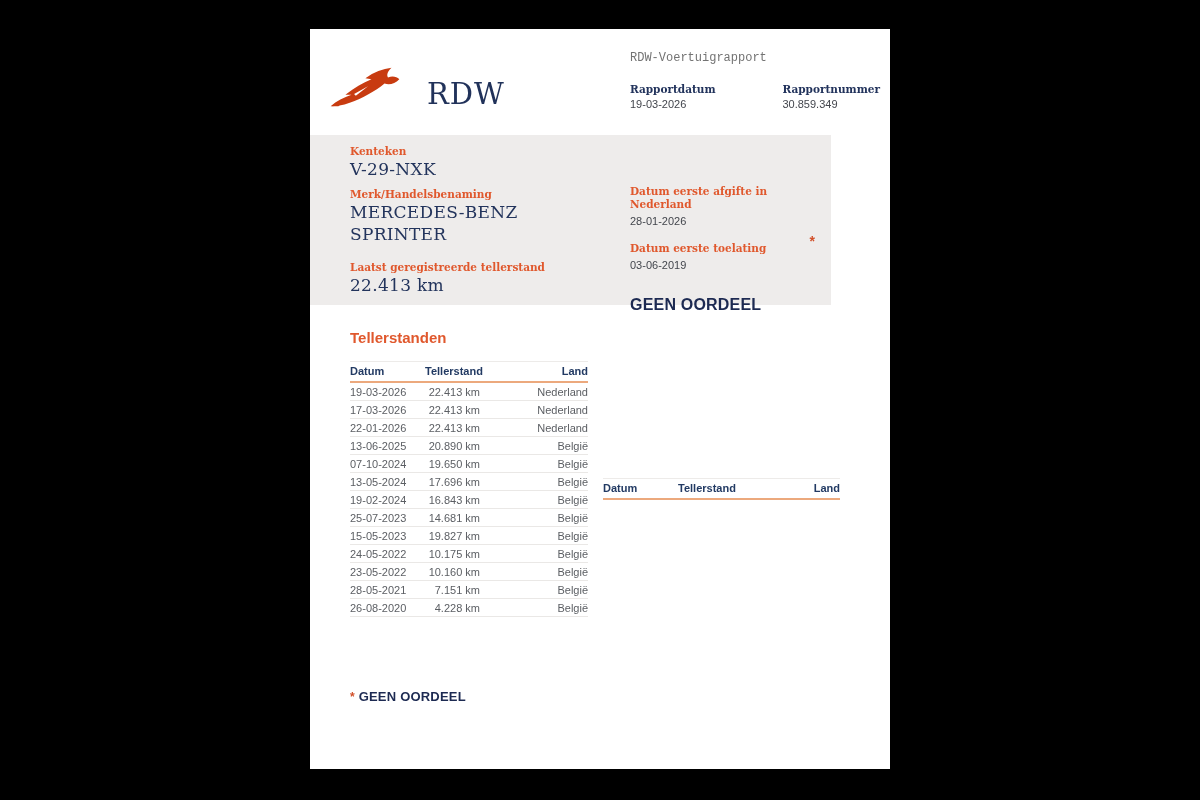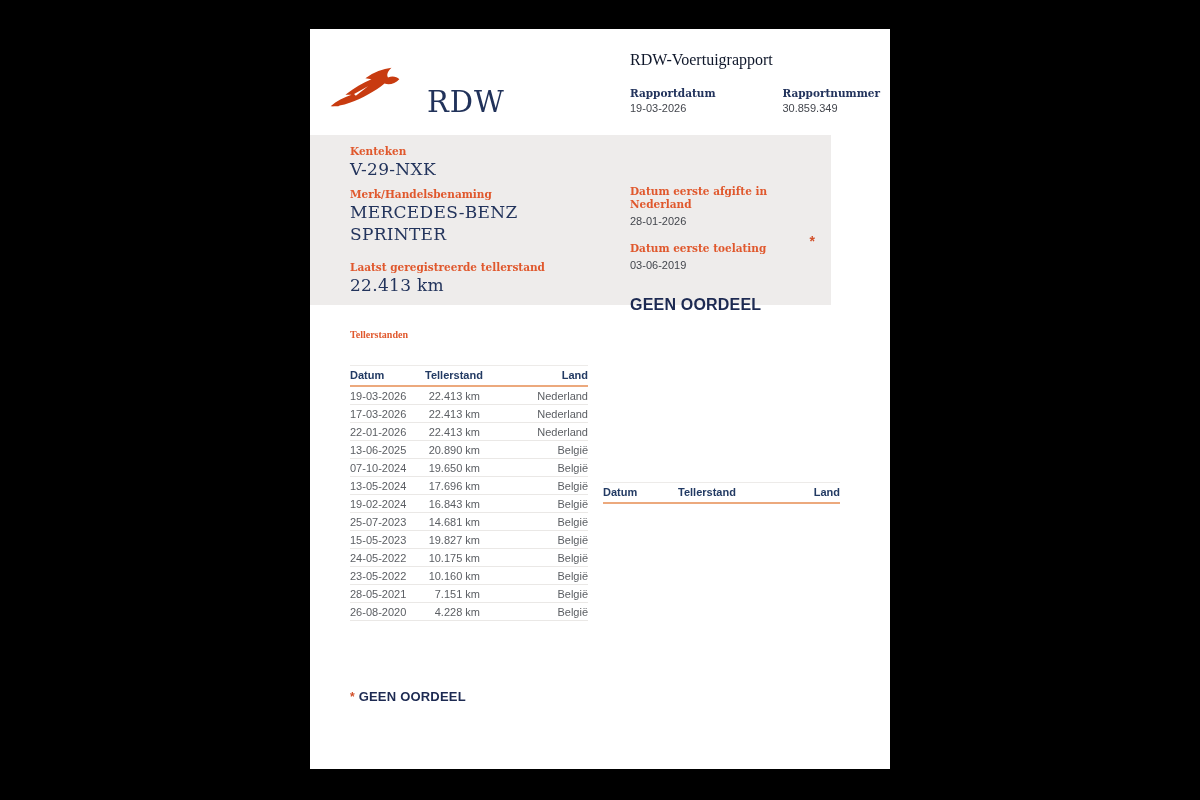--- a/index.html
+++ b/index.html
@@ -24,31 +24,31 @@
     position: absolute;
     left: 18px;
     top: 28px;
     width: 160px;
     height: 56px;
   }
   .logo-mark { position: absolute; left: 0; top: 6px; width: 80px; height: 48px; }
   .logo-word {
     position: absolute;
     left: 99px;
-    top: 28px;
+    top: 20px;
     font-family: "DejaVu Serif", serif;
     font-size: 29px;
     letter-spacing: 1px;
     color: #21325a;
   }
   .title-block { position: absolute; left: 320px; top: 22px; width: 250px; }
   .report-title {
-    font-family: Liberation Serif, serif;
-    font-size: 16px;
-    color: #0f172a;
+    font-family: Liberation Mono, monospace;
+    font-size: 12px;
+    color: #737373;
     margin: 0 0 18px 0;
     font-weight: normal;
     white-space: nowrap;
   }
   .meta-row { display: flex; justify-content: space-between; }
   .meta-col1 { width: 74px; margin-right: 12px; }
   .meta-label {
     font-family: "DejaVu Serif", serif;
     font-size: 10.5px;
     font-weight: bold;
@@ -107,25 +107,25 @@
     position: absolute;
     right: 16px;
     top: 98px;
     color: #d2502a;
     font-size: 14px;
     font-weight: bold;
   }
   
   .tables-section { position: absolute; left: 40px; top: 300px; width: 530px; }
   .section-title {
-    font-family: Liberation Serif, serif;
-    font-size: 10px;
+    font-family: Liberation Sans, sans-serif;
+    font-size: 15px;
     font-weight: bold;
     color: #e0582d;
-    margin-bottom: 25px;
+    margin-bottom: 15px;
   }
   .tables-row { display: flex; align-items: center; }
   .ttable { width: 238px; }
   .ttable + .ttable { margin-left: 15px; width: 237px; }
   .thead {
     display: flex;
     border-top: 1px solid #edebe9;
     border-bottom: 2px solid #eca97d;
     padding: 3px 0 4px 0;
   }

